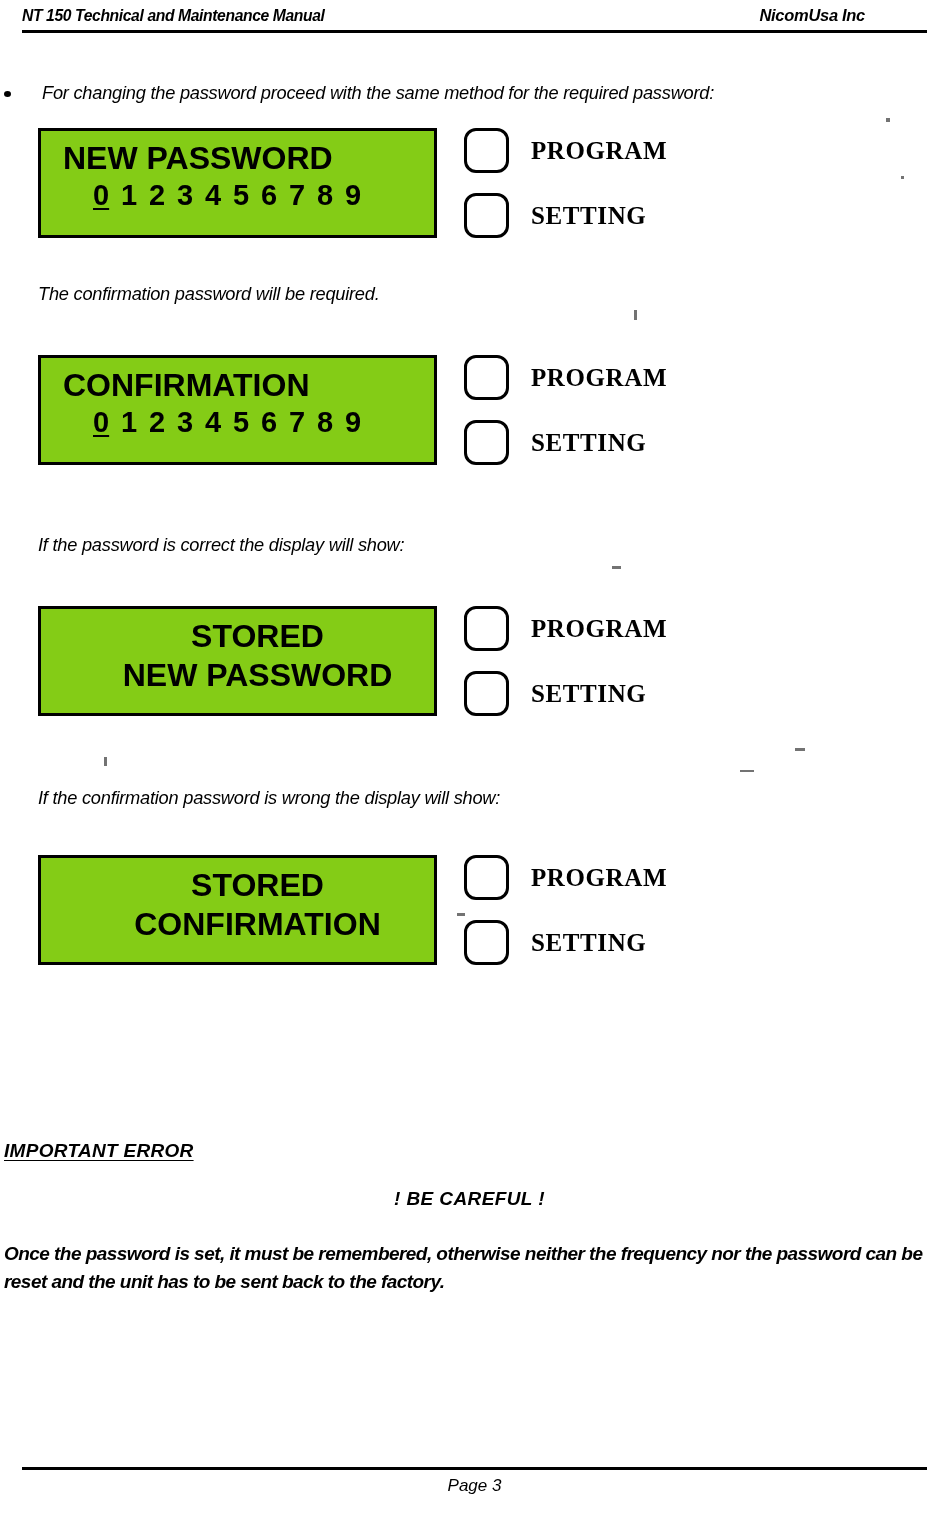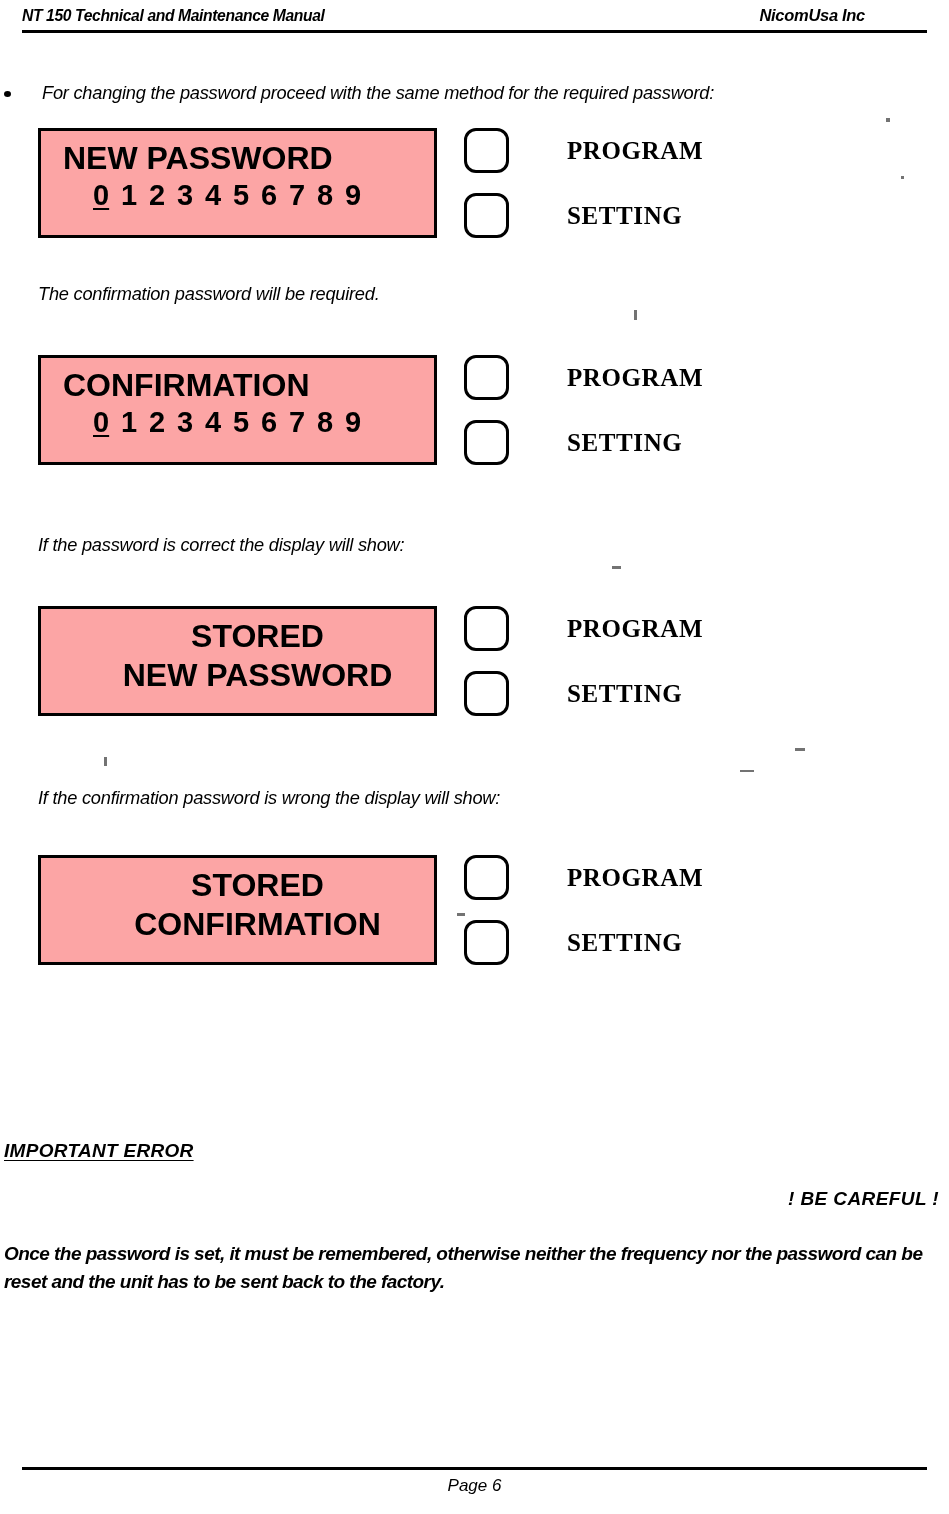--- a/index.html
+++ b/index.html
@@ -99,21 +99,21 @@
     transform-origin: left center;
   }
 
   
   .lcd {
     position: absolute;
     left: 38px;
     width: 399px;
     border: 3px solid #000;
     box-sizing: border-box;
-    background: #fca5a5;
+    background: #84cc16;
   }
   .lcd-inner {
     padding: 8px 0 10px 0;
   }
   .lcd-line {
     font-weight: bold;
     font-size: 32px;
     line-height: 1.22;
     letter-spacing: 0px;
     white-space: nowrap;
@@ -145,21 +145,20 @@
 
   
   .btn-group {
     position: absolute;
   }
   .btn-row {
     position: absolute;
     left: 0;
     display: flex;
     align-items: center;
-    gap: 36px;
   }
   .btn-box {
     width: 45px;
     height: 45px;
     border: 3px solid #000;
     border-radius: 12px;
     box-sizing: border-box;
     background: #fff;
     flex: none;
   }
@@ -183,21 +182,21 @@
     letter-spacing: 0.3px;
     text-decoration: underline;
     text-underline-offset: 3px;
     white-space: nowrap;
   }
   .note-careful {
     position: absolute;
     top: 1188px;
     left: 0;
     width: 939px;
-    text-align: right;
+    text-align: center;
     font-style: italic;
     font-weight: bold;
     font-size: 19px;
     letter-spacing: 0.4px;
   }
   .note-body {
     position: absolute;
     left: 4px;
     top: 1240px;
     width: 941px;
@@ -326,21 +325,21 @@
       <span class="btn-box"></span>
       <span class="btn-label">SETTING</span>
     </div>
   </div>
 
   <div class="note-title">IMPORTANT  ERROR</div>
   <div class="note-careful">!  BE CAREFUL  !</div>
   <div class="note-body">Once the password is set, it must be remembered, otherwise neither the frequency nor the password can be reset and the unit has to be sent back to the factory.</div>
 
   <div class="footer-rule"></div>
-  <div class="footer-text">Page 6</div>
+  <div class="footer-text">Page 3</div>
 
   <span class="speck" style="left:886px; top:118px; width:4px; height:4px;"></span>
   <span class="speck" style="left:901px; top:176px; width:3px; height:3px;"></span>
   <span class="speck" style="left:634px; top:310px; width:3px; height:10px;"></span>
   <span class="speck" style="left:612px; top:566px; width:9px; height:3px;"></span>
   <span class="speck" style="left:104px; top:757px; width:3px; height:9px;"></span>
   <span class="speck" style="left:795px; top:748px; width:10px; height:3px;"></span>
   <span class="speck" style="left:740px; top:770px; width:14px; height:2px;"></span>
   <span class="speck" style="left:457px; top:913px; width:8px; height:3px;"></span>
 

